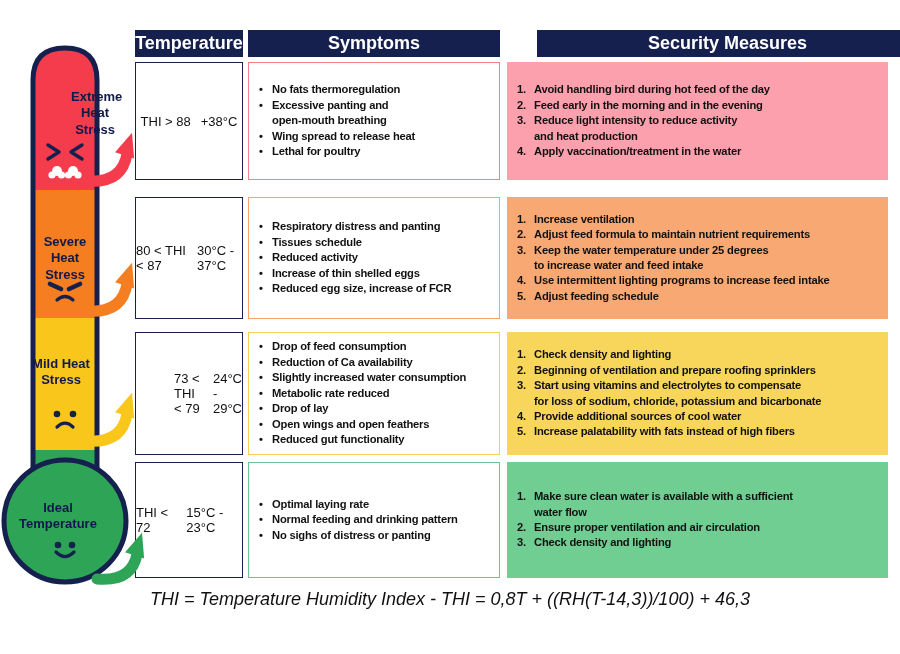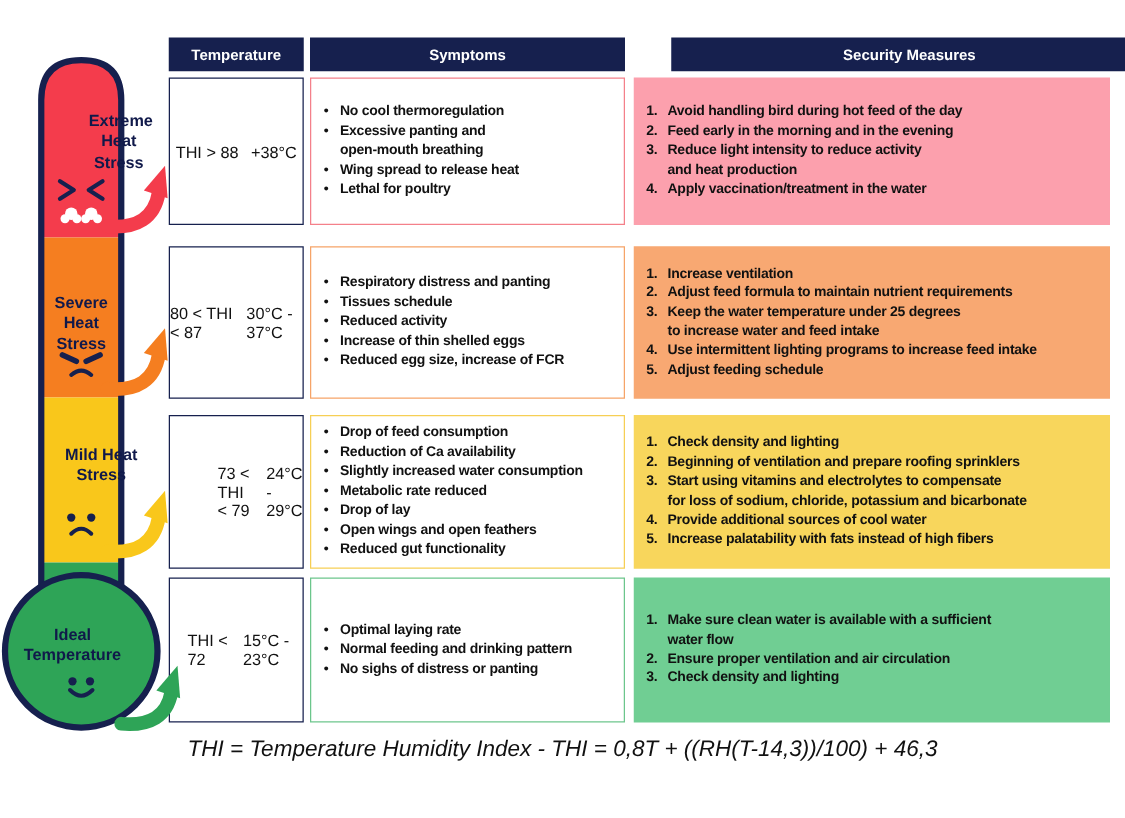--- a/index.html
+++ b/index.html
@@ -4,32 +4,32 @@
 <style>
   html,body { margin:0; padding:0; }
   body {
     width:900px; height:654px; background:#ffffff; position:relative; overflow:hidden;
     font-family:"Liberation Sans", sans-serif; color:#111111;
   }
 
   
   .col-header {
     position:absolute; top:30px; height:27px; background:#16204E; color:#ffffff;
-    font-weight:700; font-size:12px; display:flex; align-items:center; justify-content:center;
+    font-weight:700; font-size:18px; display:flex; align-items:center; justify-content:center;
     box-sizing:border-box;
   }
   .hdr-temp { left:135px; width:108px; }
   .hdr-sym  { left:248px; width:252px; }
   .hdr-meas { left:537px; width:381px;text-align:center; }
 
   
   .r0 { top:62px;  height:118px; }
   .r1 { top:197px; height:122px; }
   .r2 { top:332px; height:123px;padding-left:38px; }
-  .r3 { top:462px; height:116px;padding-left:14px; }
+  .r3 { top:462px; height:116px; }
 
   
   .temp-box {
     position:absolute; left:135px; width:108px; background:#ffffff;
     border:1.6px solid #16204E; box-sizing:border-box;
     display:flex; flex-direction:row; align-items:center; justify-content:center; gap:10px;
     font-size:13px; z-index:1;
   }
   .symptom-box {
     position:absolute; left:248px; width:252px; background:#ffffff;
@@ -48,21 +48,21 @@
   .list-item .txt    { white-space:pre-wrap; flex:1; }
 
   
   .thermo-svg { position:absolute; left:0; top:40px; z-index:3; }
   .thermo-label {
     position:absolute; z-index:4; text-align:center; font-weight:700; font-size:13px;
     color:#10194a; line-height:1.25;
   }
   .lbl0 { left:35px; top:89px;  width:48px;padding-left:36px; }
   .lbl1 { left:35px; top:234px; width:60px; }
-  .lbl2 { left:51px; top:356px; width:60px; }
+  .lbl2 { left:31px; top:356px; width:60px; }
   .lbl3 { left:12px; top:500px; width:92px; }
 
   
   .footer-formula {
     position:absolute; top:589px; left:0; width:900px; text-align:center;
     font-style:italic; font-size:18px; color:#111111;
   }
 </style>
 </head>
 <body>
@@ -71,21 +71,21 @@
 <div class="col-header hdr-sym">Symptoms</div>
 <div class="col-header hdr-meas">Security Measures</div>
 
 <div class="temp-box r0">
   <div>THI &gt; 88</div>
   <div>+38°C</div>
 </div>
 <div class="symptom-box r0" style="border-color: rgb(244, 128, 138);">
     <div class="list-item">
       <span class="marker">•</span>
-      <span class="txt">No cool thermoregulation</span>
+      <span class="txt">No fats thermoregulation</span>
     </div>
     <div class="list-item">
       <span class="marker">•</span>
       <span class="txt">Excessive panting and
 open-mouth breathing</span>
     </div>
     <div class="list-item">
       <span class="marker">•</span>
       <span class="txt">Wing spread to release heat</span>
     </div>

